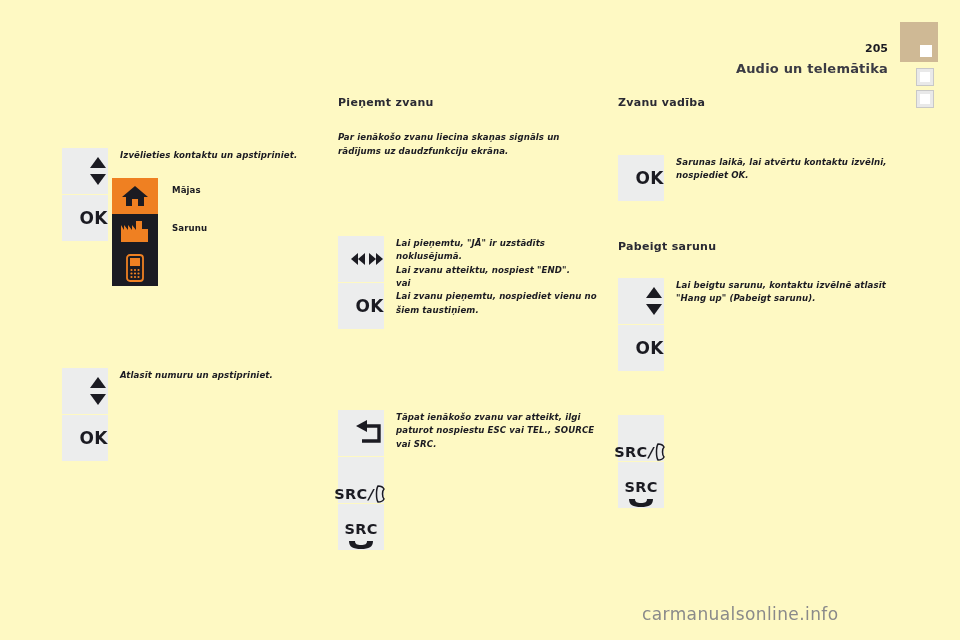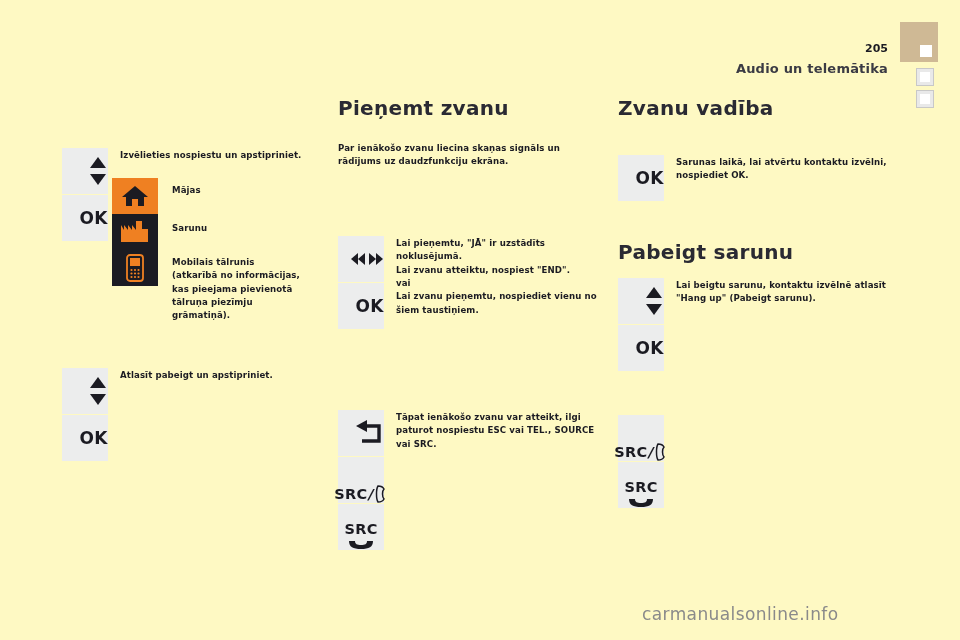--- a/index.html
+++ b/index.html
@@ -83,21 +83,21 @@
   
   .col {
     position: absolute;
     top: 96px;
     width: 276px;
   }
   .col-mid    { left: 338px; }
   .col-right  { left: 618px; }
 
   .section-title {
-    font-size: 20px;
+    font-size: 11px;
     font-weight: bold;
     color: #2a2a33;
     letter-spacing: 0.3px;
     margin: 0 0 22px 0;
     line-height: 1.2;
   }
   .section-title.sub {
     margin-top: 0;
   }
 
@@ -110,20 +110,21 @@
   .keycol {
     width: 46px;
     flex: 0 0 46px;
   }
   .body-text {
     font-size: 8.6px;
     font-weight: bold;
     line-height: 1.55;
     color: #1b1b22;
     letter-spacing: 0.1px;
+    font-style: italic;
   }
   .body-text.plain {
     margin: 0;
   }
   .txt {
     padding-left: 12px;
     padding-top: 1px;
   }
 
   
@@ -243,21 +244,21 @@
         <div class="key key-updown">
           <svg width="20" height="30" viewBox="0 0 20 30">
             <polygon points="10,1 18,12 2,12" fill="#1b1b22"></polygon>
             <polygon points="10,29 18,18 2,18" fill="#1b1b22"></polygon>
           </svg>
         </div>
         <div class="key">
           <span class="key-ok">OK</span>
         </div>
       </div>
-      <div class="txt body-text" style="width:215px;">Izvēlieties nospiestu un apstipriniet.</div>
+      <div class="txt body-text" style="width:215px;">Izvēlieties kontaktu un apstipriniet.</div>
     </div>
   </div>
 
   <div class="iconstrip">
     <div class="ic ic-home">
       <svg width="28" height="24" viewBox="0 0 28 24">
         <polygon points="14,2 27,13 23,13 23,22 5,22 5,13 1,13" fill="#1b1b22"></polygon>
         <rect x="11" y="15" width="6" height="7" fill="#ef8022"></rect>
       </svg>
     </div>
@@ -279,39 +280,35 @@
         <circle cx="12.5" cy="19.5" r="1.1" fill="#ef8022"></circle>
         <circle cx="5.5" cy="23" r="1.1" fill="#ef8022"></circle>
         <circle cx="9" cy="23" r="1.1" fill="#ef8022"></circle>
         <circle cx="12.5" cy="23" r="1.1" fill="#ef8022"></circle>
       </svg>
     </div>
   </div>
 
   <div class="icon-label lbl-home">Mājas</div>
   <div class="icon-label lbl-work">Sarunu</div>
-  <div class="icon-label lbl-mob">
-    <div>Mobilais tālrunis</div>
-    <div>(atkarībā no informācijas, kas pieejama pievienotā tālruņa piezīmju grāmatiņā).</div>
-  </div>
 
   <div class="blk" style="left:62px; top:368px;">
     <div class="row">
       <div class="keycol">
         <div class="key key-updown">
           <svg width="20" height="30" viewBox="0 0 20 30">
             <polygon points="10,1 18,12 2,12" fill="#1b1b22"></polygon>
             <polygon points="10,29 18,18 2,18" fill="#1b1b22"></polygon>
           </svg>
         </div>
         <div class="key">
           <span class="key-ok">OK</span>
         </div>
       </div>
-      <div class="txt body-text" style="width:215px;">Atlasīt pabeigt un apstipriniet.</div>
+      <div class="txt body-text" style="width:215px;">Atlasīt numuru un apstipriniet.</div>
     </div>
   </div>
 
   <div class="col col-mid">
     <h2 class="section-title">Pieņemt zvanu</h2>
     <div class="body-text plain" style="width:258px;">Par ienākošo zvanu liecina skaņas signāls un rādījums uz daudzfunkciju ekrāna.</div>
   </div>
 
   <div class="blk" style="left:338px; top:236px;">
     <div class="row">

